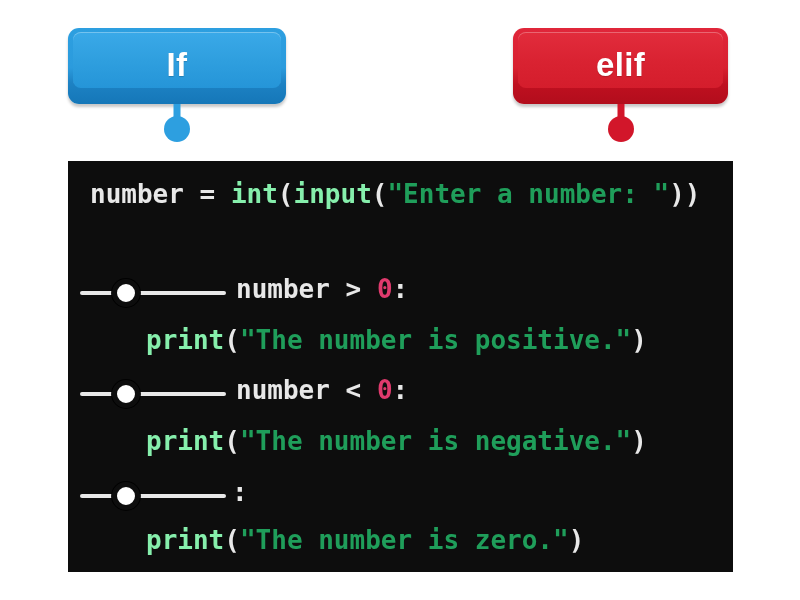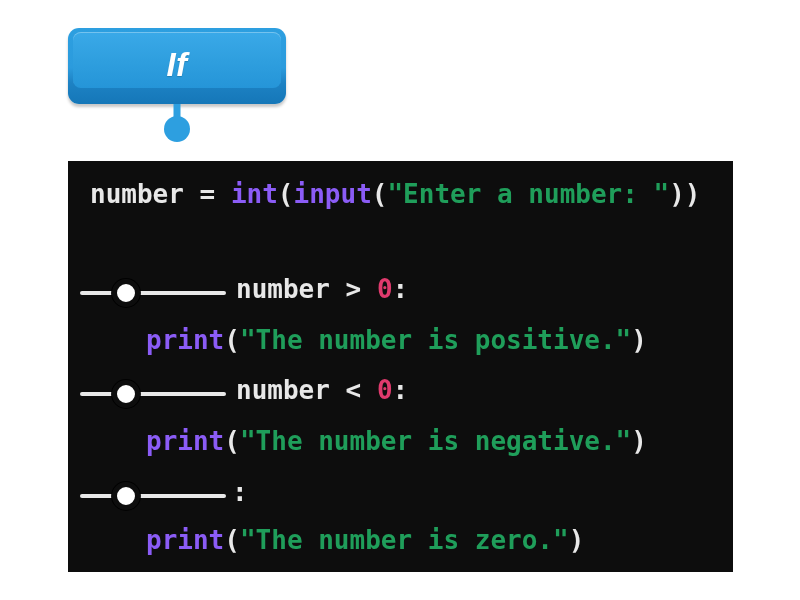--- a/index.html
+++ b/index.html
@@ -17,21 +17,20 @@
 
   
   #tiles-layer {
     position: absolute;
     left: 0; top: 0;
     width: 800px; height: 160px;
   }
   .tile-wrap {
     position: absolute;
     top: 28px;
-    font-style: italic;
   }
   .tile {
     position: relative;
     height: 76px;
     border-radius: 11px;
     box-sizing: border-box;
     display: flex;
     align-items: center;
     justify-content: center;
     cursor: grab;
@@ -136,21 +135,21 @@
     left: 22px;
     height: 26px;
     display: flex;
     align-items: center;
   }
   .code-line.indent1 { left: 78px; }
   .code-line.afterblank { left: 168px; }
 
   
   .t-plain  { color: #e8e8e8; }
-  .t-fn     { color: #8b5cf6; }
+  .t-fn     { color: #86efac; }
   .t-str    { color: #1f9e5a; }
   .t-num    { color: #e03a6d; }
   .t-punct  { color: #e8e8e8; }
 
   
   .blank {
     position: absolute;
     left: 12px;
     width: 146px;
     height: 30px;
@@ -187,20 +186,29 @@
     <div class="tile blue" style="width:218px;">
       <span class="tile-label">If</span>
     </div>
     <div class="connector c-blue">
       <div class="stem"></div>
       <div class="knob"></div>
     </div>
   </div>
 
 
+  <div class="tile-wrap" style="left:513px; width:215px;">
+    <div class="tile red" style="width:215px;">
+      <span class="tile-label">elif</span>
+    </div>
+    <div class="connector c-red">
+      <div class="stem"></div>
+      <div class="knob"></div>
+    </div>
+  </div>
 
 </div>
 
 <div id="code-panel">
 
   <div class="code code-line" style="top:20px;">
     <span class="t-plain">number</span><span class="t-plain"> = </span><span class="t-fn">int</span><span class="t-punct">(</span><span class="t-fn">input</span><span class="t-punct">(</span><span class="t-str">"Enter a number: "</span><span class="t-punct">))</span>
   </div>
 
   <div class="blank" style="top:117px;">

